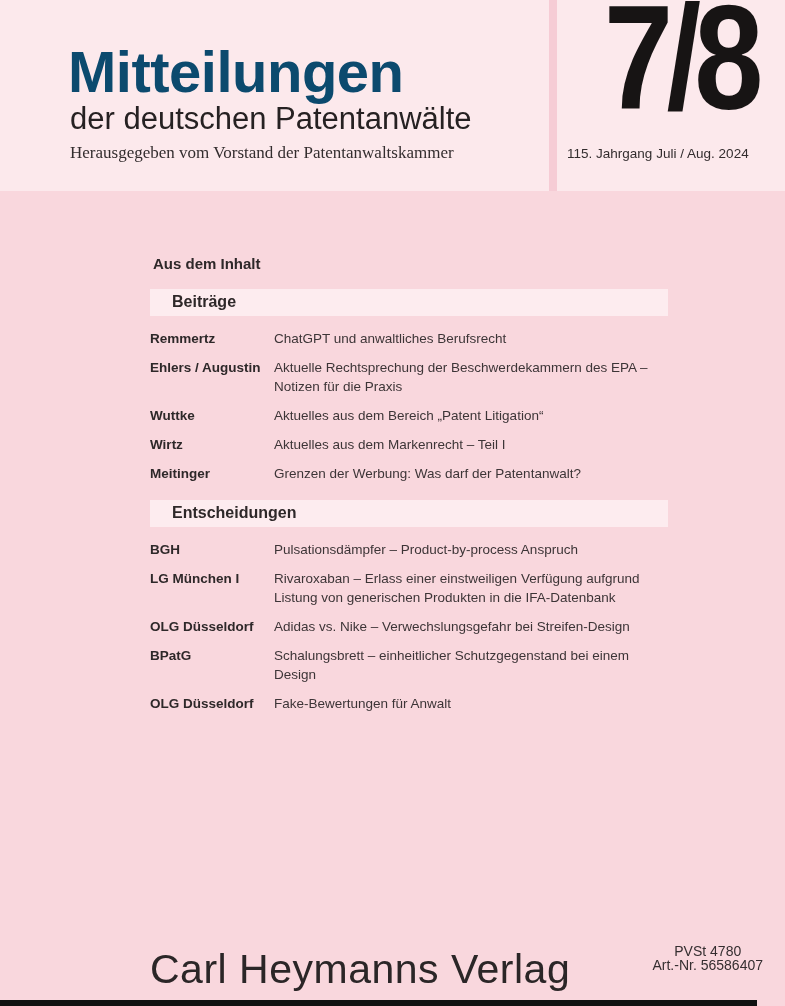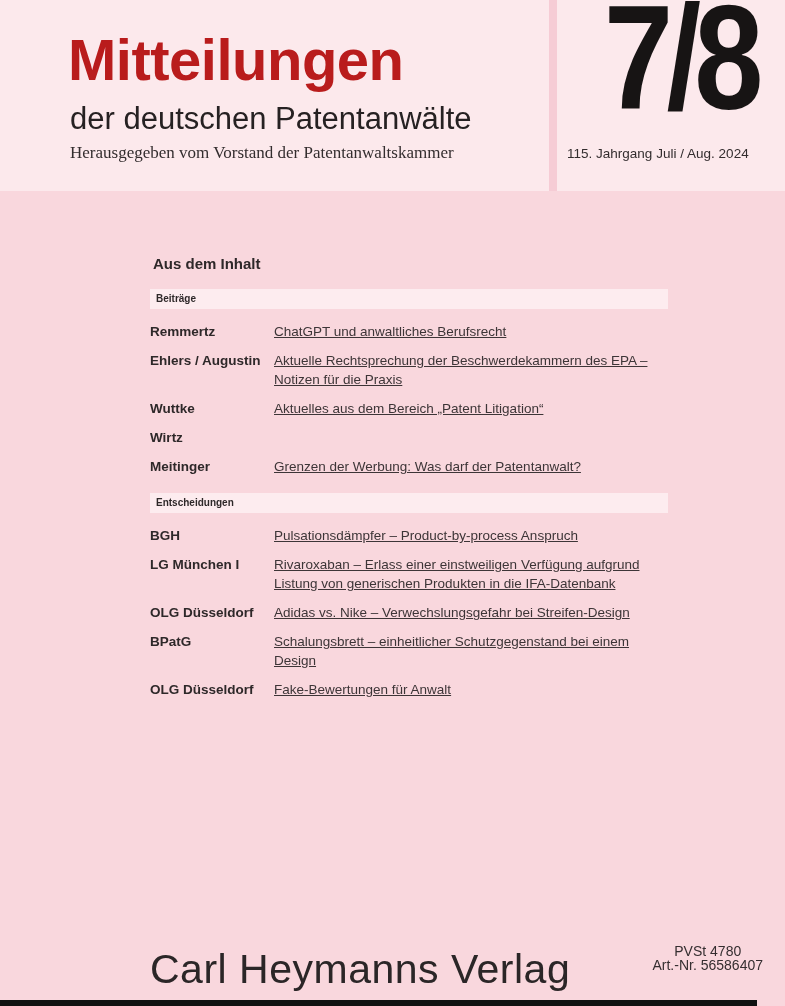--- a/index.html
+++ b/index.html
@@ -17,23 +17,23 @@
   }
   .masthead-divider {
     position:absolute; top:0; left:549px; width:8px; height:191px;
     background:#f6ccd5;
   }
   .masthead-right {
     position:absolute; top:0; left:557px; right:0; height:191px;
     background:#fce9ec;
   }
   .journal-title {
-    position:absolute; left:68px; top:28px; margin:0;
+    position:absolute; left:68px; top:40px; margin:0;
     font-size:58px; line-height:1.1; font-weight:700; letter-spacing:-0.5px;
-    color:#b91c1c;
+    color:#0c4a6e;
   }
   .journal-subtitle {
     position:absolute; left:70px; top:101px;
     font-size:31px; line-height:1.15; font-weight:400; color:#262122;text-align:right;
   }
   .publisher-line {
     position:absolute; left:70px; top:143px;
     font-size:17px; color:#332d2e;font-family:Liberation Serif, serif;
   }
   .issue-number {
@@ -49,31 +49,31 @@
     font-size:13.5px; color:#332d2e; white-space:nowrap;
   }
 
   
   .toc { position:absolute; left:150px; top:255px; width:518px; }
   .toc-heading {
     margin:0 0 0 3px; font-size:15px; font-weight:700; color:#2e2829;
   }
   .section-band {
     margin-top:17px; background:#fdecef;
-    padding:4px 6px 5px 6px;
-    font-size:10px; font-weight:700; color:#2e2829;
+    padding:4px 6px 5px 22px;
+    font-size:16px; font-weight:700; color:#2e2829;
   }
   .toc-rows { margin-top:13px; margin-bottom:4px; }
   .toc-row {
     display:flex; align-items:flex-start;
     margin-bottom:10px;
     font-size:13.5px; line-height:19px;
   }
   .toc-row .author { flex:none; width:124px; font-weight:700; color:#2e2829; }
-  .toc-row .title  { width:392px; color:#3d3537;text-decoration:underline; }
+  .toc-row .title  { width:392px; color:#3d3537; }
 
   
   .footer-publisher {
     position:absolute; left:150px; top:946px;
     font-size:41px; font-weight:400; letter-spacing:0.5px; color:#2b2627;
   }
   .post-info {
     position:absolute; right:22px; top:944px; text-align:center;
     font-size:14px; line-height:14px; color:#352e30;
   }
@@ -114,20 +114,21 @@
       <div class="toc-row">
         <span class="author">Ehlers / Augustin</span>
         <span class="title">Aktuelle Rechtsprechung der Beschwerdekammern des EPA – Notizen für die Praxis</span>
       </div>
       <div class="toc-row">
         <span class="author">Wuttke</span>
         <span class="title">Aktuelles aus dem Bereich „Patent Litigation“</span>
       </div>
       <div class="toc-row">
         <span class="author">Wirtz</span>
+        <span class="title">Aktuelles aus dem Markenrecht – Teil I</span>
       </div>
       <div class="toc-row">
         <span class="author">Meitinger</span>
         <span class="title">Grenzen der Werbung: Was darf der Patentanwalt?</span>
       </div>
     </div>
 
     <div class="section-band">
       <span>Entscheidungen</span>
     </div>

